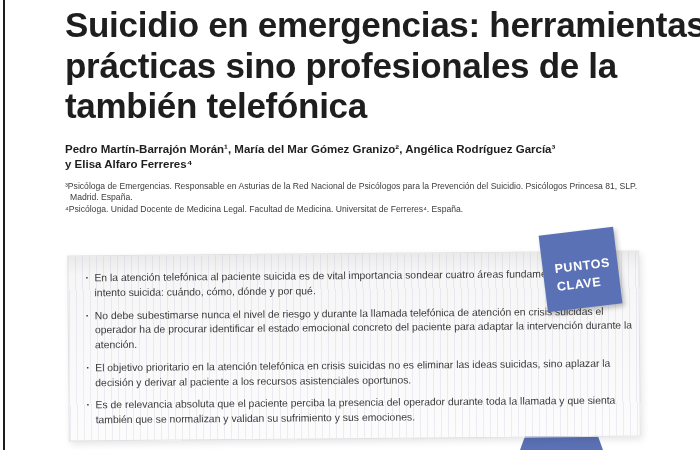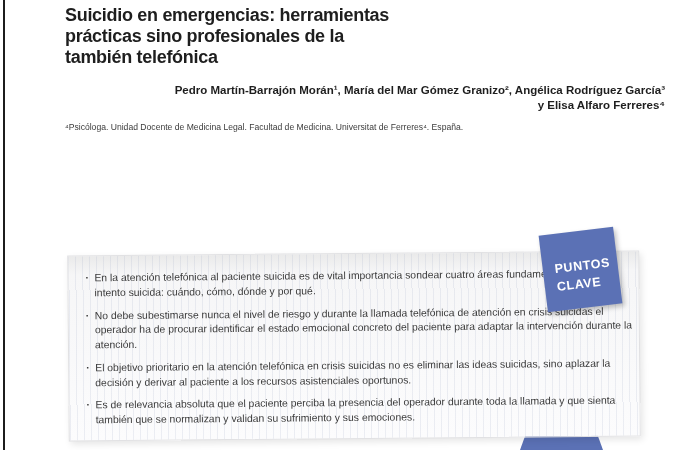--- a/index.html
+++ b/index.html
@@ -17,36 +17,36 @@
     position: absolute;
     left: 3px; top: 0; bottom: 0;
     width: 2px;
     background: #1c1c1c;
   }
 
   .content { position: absolute; left: 65px; top: 0; width: 600px; }
 
   .title {
     margin-top: 5px;
-    font-size: 18px;
+    font-size: 35px;
     font-weight: 700;
     letter-spacing: -0.3px;
     color: #1e1e1e;
     line-height: 1.16;
   }
   .title .t-line { white-space: nowrap; }
 
   .authors {
     margin-top: 15px;
     font-size: 11.5px;
     font-weight: 700;
     color: #1e1e1e;
     line-height: 1.32;
   }
-  .authors .a-line { white-space: nowrap; text-align: right; }
+  .authors .a-line { white-space: nowrap; }
 
   .affiliations {
     margin-top: 9px;
     font-size: 8.6px;
     color: #3c3c3c;
     line-height: 1.32;
     width: 575px;
   }
   .affil { padding-left: 5px; text-indent: -5px; }
 
@@ -126,20 +126,21 @@
       <div class="t-line">prácticas sino profesionales de la</div>
       <div class="t-line">también telefónica</div>
     </h1>
 
     <div class="authors">
       <div class="a-line">Pedro Martín-Barrajón Morán¹, María del Mar Gómez Granizo², Angélica Rodríguez García³</div>
       <div class="a-line">y Elisa Alfaro Ferreres⁴</div>
     </div>
 
     <div class="affiliations">
+      <p class="affil">³Psicóloga de Emergencias. Responsable en Asturias de la Red Nacional de Psicólogos para la Prevención del Suicidio. Psicólogos Princesa 81, SLP. Madrid. España.</p>
       <p class="affil">⁴Psicóloga. Unidad Docente de Medicina Legal. Facultad de Medicina. Universitat de Ferreres⁴. España.</p>
     </div>
 
   </div>
 
   <div class="ribbon-tab"></div>
 
   <div class="keypoints-panel">
     <ul class="bullet-list">
       <li>En la atención telefónica al paciente suicida es de vital importancia sondear cuatro áreas fundamentales sobre el intento suicida: cuándo, cómo, dónde y por qué.</li>

